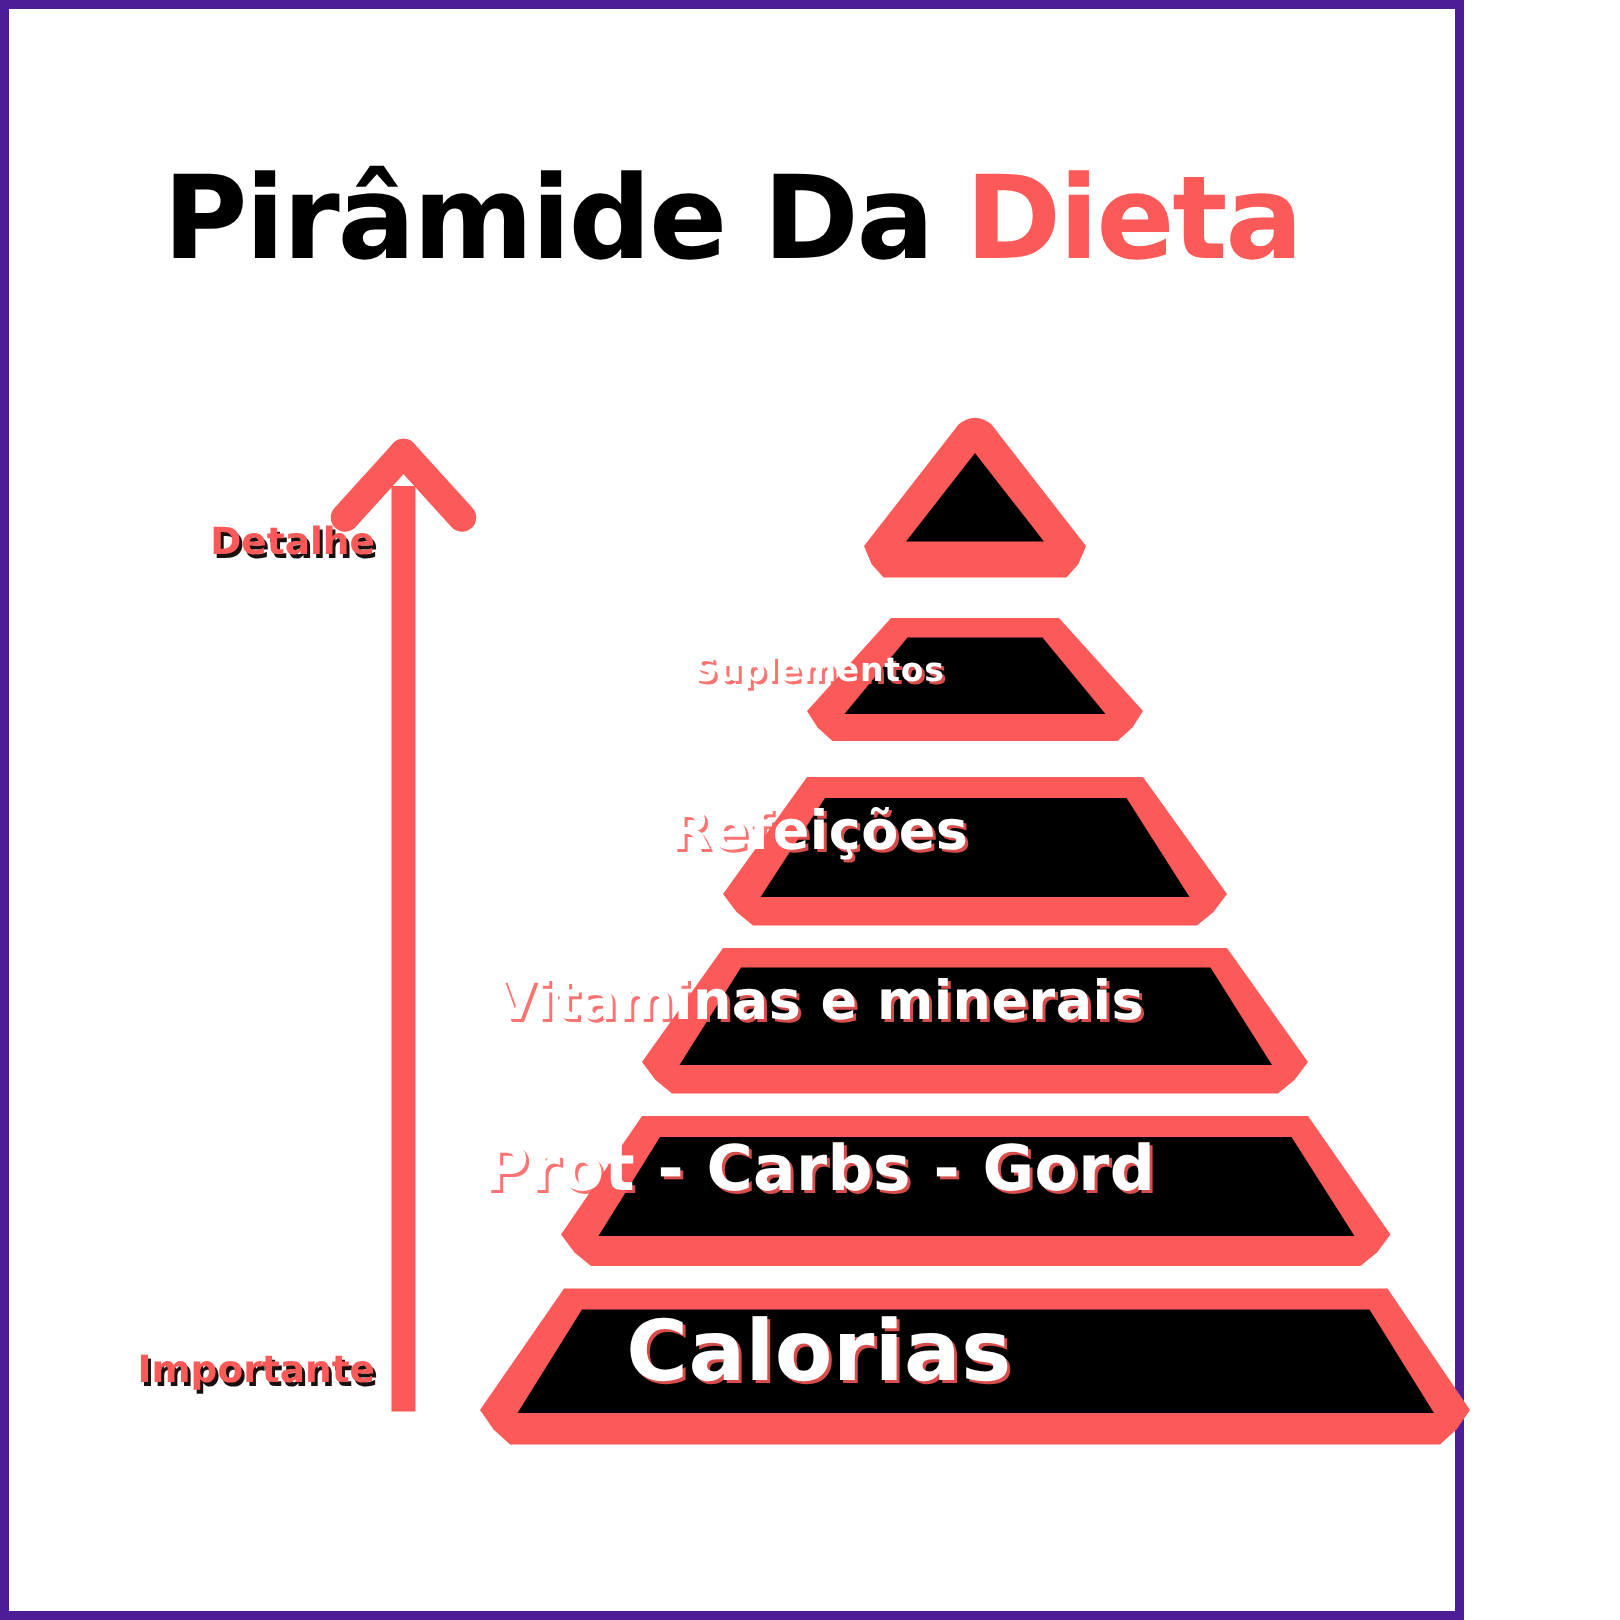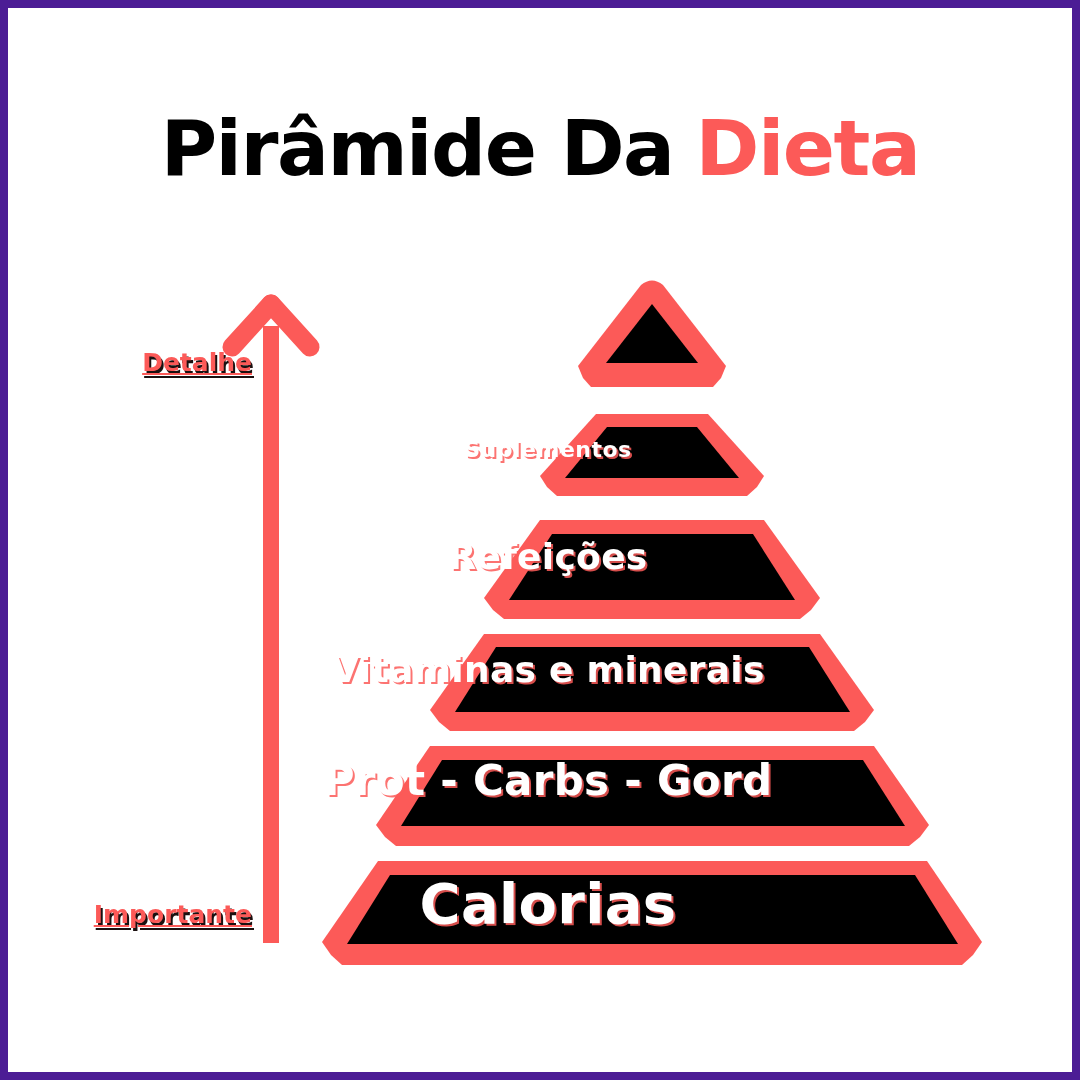--- a/index.html
+++ b/index.html
@@ -10,25 +10,25 @@
   body {
     width: 1080px;
     height: 1080px;
     overflow: hidden;
     font-family: "Liberation Sans", sans-serif;
   }
 
   
   #poster {
     position: relative;
-    width: 1080px;
+    width: 976px;
     height: 1080px;
     box-sizing: border-box;
     background: #ffffff;
-    border: 8px solid #4c1d95;
+    border: 6px solid #4c1d95;
   }
 
   
   #title {
     position: absolute;
     left: 0;
     right: 0;
     top: 102px;
     text-align: center;
     font-family: "DejaVu Sans", "Liberation Sans", sans-serif;
@@ -55,21 +55,20 @@
   .side-label {
     position: absolute;
     font-family: "DejaVu Sans", "Liberation Sans", sans-serif;
     font-weight: 900;
     font-size: 25px;
     letter-spacing: 0px;
     color: #FC5A58;
     text-shadow: 2px 3px 0 #1a1010;
     white-space: nowrap;
     text-align: right;
-    text-decoration: underline;
   }
   #label-detalhe {
     right: 836px;
     top: 340px;
   }
   #label-importante {
     right: 836px;
     top: 878px;
     margin-top: 14px;
   }

